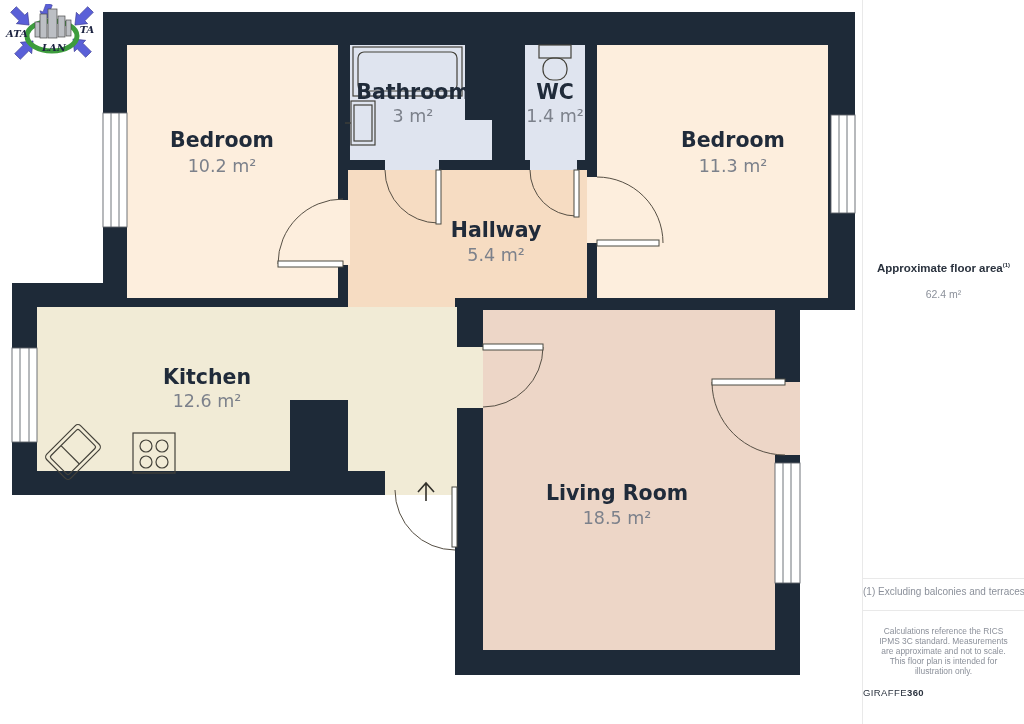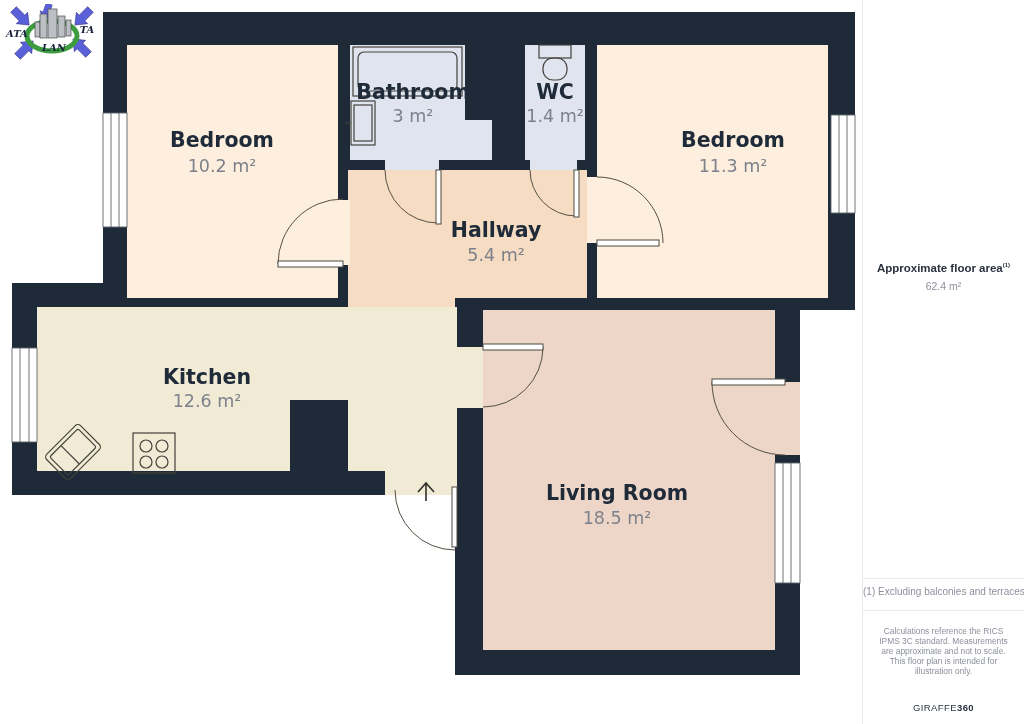--- a/index.html
+++ b/index.html
@@ -5,29 +5,29 @@
   html,body{margin:0;padding:0;background:#ffffff;}
   .stage{position:relative;width:1024px;height:724px;background:#fff;overflow:hidden;
          font-family:"DejaVu Sans",sans-serif;}
   .plan{position:absolute;left:0;top:0;}
   .logo{position:absolute;left:2px;top:4px;}
   .sidebar{position:absolute;left:862px;top:0;width:161px;height:724px;
            border-left:1px solid #e9e9e9;font-family:"Liberation Sans",sans-serif;}
   .ta-box{position:absolute;top:262px;left:0;right:0;text-align:center;}
   .ta-label{font-size:11.5px;font-weight:bold;color:#2a323e;}
   .ta-label sup{font-size:6px;}
-  .ta-value{margin-top:6px;font-size:10.5px;color:#8b909a;}
+  .ta-value{margin-top:14px;font-size:10.5px;color:#8b909a;}
   .divider{position:absolute;left:0;right:0;border-top:1px solid #e9e9e9;height:0;}
   .d1{top:578px;} .d2{top:610px;}
   .footnote{position:absolute;top:586px;left:0;right:0;text-align:left;
             font-size:10px;color:#8b909a;white-space:nowrap;}
   .disclaimer{position:absolute;top:626px;left:13px;right:13px;text-align:center;
               font-size:8.4px;line-height:10px;color:#8b909a;}
-  .brand{position:absolute;top:687px;left:0;right:0;text-align:center;
-         font-size:9.5px;color:#2a323e;letter-spacing:.4px;margin-top:15px;}
+  .brand{position:absolute;top:687px;left:0;right:0;text-align:left;
+         font-size:9.5px;color:#2a323e;letter-spacing:.4px;}
   .brand b{font-weight:bold;}
   text.room-name{font-weight:bold;font-size:20.5px;fill:#202b3a;font-family:"DejaVu Sans",sans-serif;}
   text.room-area{font-size:17.5px;fill:#7c818b;font-family:"DejaVu Sans",sans-serif;}
   .logo text{font-family:"DejaVu Serif",serif;font-style:italic;font-weight:bold;fill:#1c2340;}
 </style>
 </head>
 <body>
 
 <div class="stage">
 

